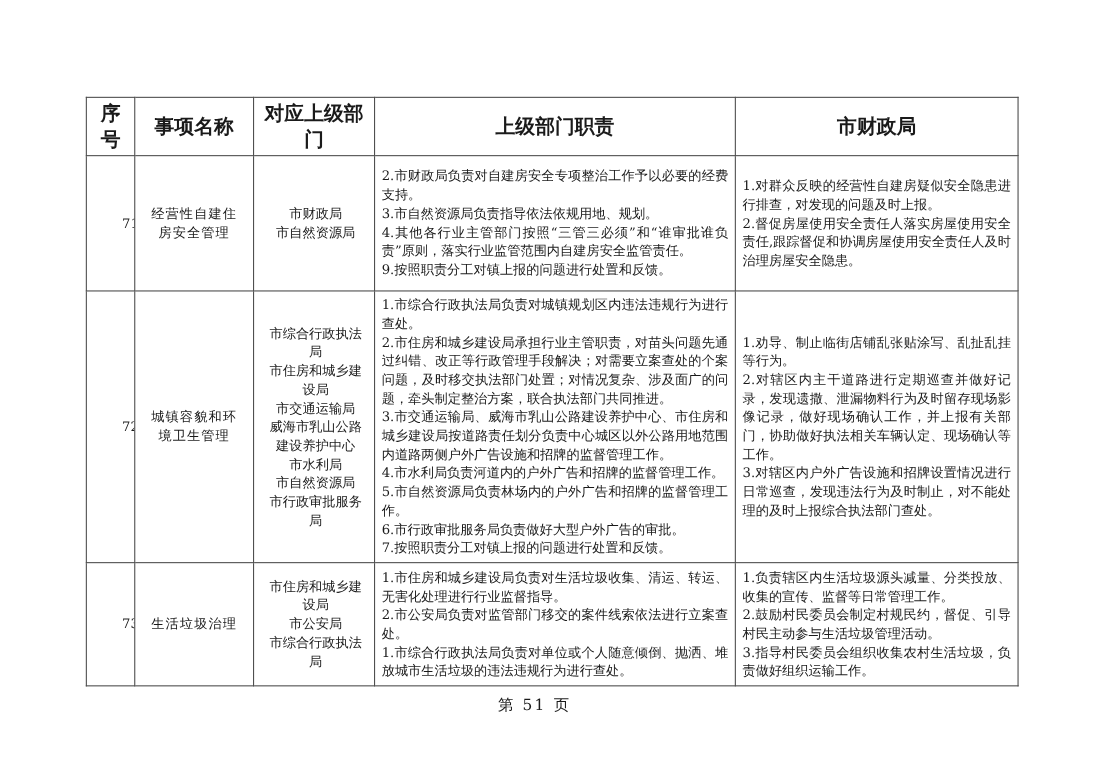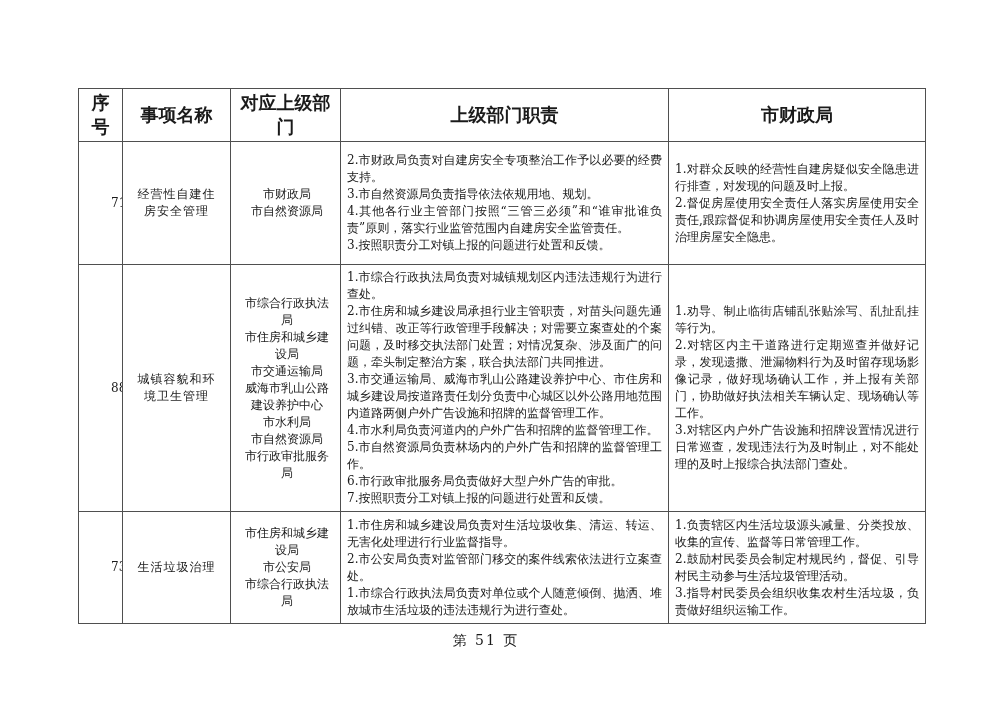--- a/index.html
+++ b/index.html
@@ -60,29 +60,29 @@
       <td class="c-num">71</td>
       <td class="c-name">经营性自建住房安全管理</td>
       <td class="c-dept">
         <div class="dept-line">市财政局</div>
         <div class="dept-line">市自然资源局</div>
       </td>
       <td class="c-duty">
         <div class="duty-item">2.市财政局负责对自建房安全专项整治工作予以必要的经费支持。</div>
         <div class="duty-item">3.市自然资源局负责指导依法依规用地、规划。</div>
         <div class="duty-item">4.其他各行业主管部门按照“三管三必须”和“谁审批谁负责”原则，落实行业监管范围内自建房安全监管责任。</div>
-        <div class="duty-item">3.按照职责分工对镇上报的问题进行处置和反馈。</div>
+        <div class="duty-item">9.按照职责分工对镇上报的问题进行处置和反馈。</div>
       </td>
       <td class="c-duty">
         <div class="duty-item">1.对群众反映的经营性自建房疑似安全隐患进行排查，对发现的问题及时上报。</div>
         <div class="duty-item">2.督促房屋使用安全责任人落实房屋使用安全责任,跟踪督促和协调房屋使用安全责任人及时治理房屋安全隐患。</div>
       </td>
     </tr>
     <tr style="height:240px;">
-      <td class="c-num">88</td>
+      <td class="c-num">72</td>
       <td class="c-name">城镇容貌和环境卫生管理</td>
       <td class="c-dept">
         <div class="dept-line">市综合行政执法局</div>
         <div class="dept-line">市住房和城乡建设局</div>
         <div class="dept-line">市交通运输局</div>
         <div class="dept-line">威海市乳山公路建设养护中心</div>
         <div class="dept-line">市水利局</div>
         <div class="dept-line">市自然资源局</div>
         <div class="dept-line">市行政审批服务局</div>
       </td>

